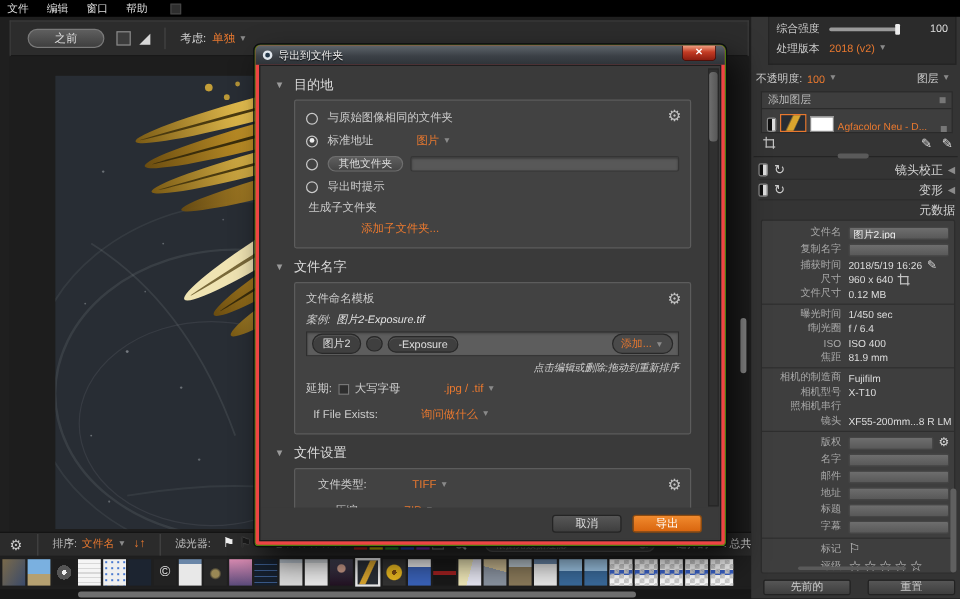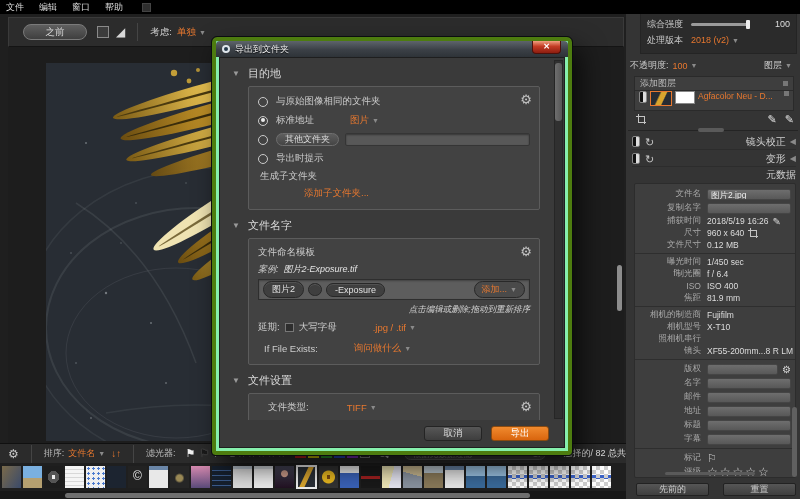--- a/index.html
+++ b/index.html
@@ -88,21 +88,21 @@
 
   
   .right-panel{position:absolute;left:626px;top:8px;width:174px;height:491px;background:#343434;font-size:9px;z-index:5;}
   .rp-box1{position:absolute;left:14px;top:2px;width:157px;height:44px;background:#2b2b2b;border:1px solid #242424;padding:5px 6px;}
   .rp-row{display:flex;align-items:center;height:16px;}
   .slider{position:relative;width:58px;height:3px;background:#9a9a9a;border-radius:2px;margin-left:8px;}
   .slider-thumb{position:absolute;right:-1px;top:-3px;width:4px;height:9px;background:#ececec;border-radius:1px;}
   .rp-opacity{position:absolute;left:4px;top:50px;width:166px;height:15px;display:flex;align-items:center;}
   .rp-layers{position:absolute;left:8px;top:68px;width:160px;background:#3e3e3e;border:1px solid #2a2a2a;}
   .add-layer-row{height:14px;display:flex;align-items:center;padding:0 5px;border-bottom:1px solid #2b2b2b;color:#bbb;}
-  .layer-row{height:19px;display:flex;align-items:flex-start;padding:0 4px;gap:3px;}
+  .layer-row{height:19px;display:flex;align-items:flex-end;padding:0 4px;gap:3px;}
   .mini-sq{width:5px;height:5px;background:#777;margin-left:auto;}
   .split-ic{width:8px;height:12px;background:linear-gradient(90deg,#111 50%,#ddd 50%);border:1px solid #888;border-radius:2px;}
   .layer-thumb{width:22px;height:15px;border:1px solid var(--accent);background:linear-gradient(115deg,transparent 35%,#d9a52e 42% 60%,transparent 65%),#272c33;}
   .layer-mask{width:20px;height:13px;background:#fff;border:1px solid #888;}
   .layer-name{color:var(--accent);font-size:8.5px;overflow:hidden;white-space:nowrap;}
   .rp-tools{position:absolute;left:10px;top:104px;width:158px;height:14px;display:flex;align-items:center;}
   .crop-ic{position:relative;width:11px;height:11px;display:inline-block;}
   .crop-ic::before{content:"";position:absolute;left:2px;top:0;width:7px;height:8px;border-left:1.5px solid #c4c4c4;border-bottom:1.5px solid #c4c4c4;}
   .crop-ic::after{content:"";position:absolute;left:0;top:2px;width:8px;height:7px;border-top:1.5px solid #c4c4c4;border-right:1.5px solid #c4c4c4;}
   .pen-ic{color:#e0e0e0;font-size:11px;margin-left:8px;}
@@ -122,22 +122,22 @@
             border-radius:2px;color:#eee;font-size:8.5px;padding:0 3px;line-height:10px;overflow:hidden;}
   .md-ic{margin-left:4px;color:#d8d8d8;font-size:10px;flex:none;}
   .md-sep{border-top:1px solid #2e2e2e;margin:2px 0;}
   .md-hscroll{position:absolute;left:30px;bottom:2px;width:90px;height:3px;background:#5a5a5a;border-radius:2px;}
   .rp-vscroll{position:absolute;left:166px;top:399px;width:5px;height:70px;background:#606060;border-radius:3px;}
   .rp-buttons{position:absolute;left:10px;top:475px;width:160px;display:flex;gap:14px;}
   .rp-btn{flex:1;height:13px;background:linear-gradient(#565656,#3e3e3e);border:1px solid #222;border-radius:2px;
           color:#ccc;font-size:9px;display:flex;align-items:center;justify-content:center;}
 
   
-  .dialog{position:absolute;left:212px;top:37px;width:360px;height:418px;z-index:20;
-          background:#86efac;border:4px solid #4d7c0f;outline:1px solid #0b0d0f;border-radius:5px 5px 3px 3px;
+  .dialog{position:absolute;left:212px;top:37px;width:393px;height:418px;z-index:20;
+          background:#ef4444;border:1px solid #4d7c0f;outline:1px solid #0b0d0f;border-radius:5px 5px 3px 3px;
           box-shadow:8px 12px 26px rgba(0,0,0,.7);}
   .dlg-titlebar{position:relative;height:16px;border-radius:4px 4px 0 0;display:flex;align-items:center;
           background:linear-gradient(#5d646b,#3b4046 55%,#2e3338);}
   .dlg-icon{width:8px;height:8px;border:2px solid #dfe6ec;border-radius:50%;background:#24384a;margin:0 5px 0 6px;flex:none;}
   .dlg-title{font-size:9px;color:#f2f2f2;text-shadow:0 1px 1px #000;}
   .dlg-close{position:absolute;right:7px;top:0;width:29px;height:13px;border-radius:0 0 4px 4px;
           background:linear-gradient(#f0a080,#c33b24 45%,#8c1d10);border:1px solid #4d100a;border-top:none;
           color:#fff;font-size:8px;line-height:11px;text-align:center;font-weight:bold;}
   .dlg-body{position:absolute;left:3px;right:3px;top:16px;bottom:3px;background:#3a3a3a;border:1px solid #1e1e1e;overflow:hidden;}
   .dlg-scrollbar{position:absolute;right:1px;top:2px;bottom:28px;width:9px;background:#303030;border:1px solid #262626;}

